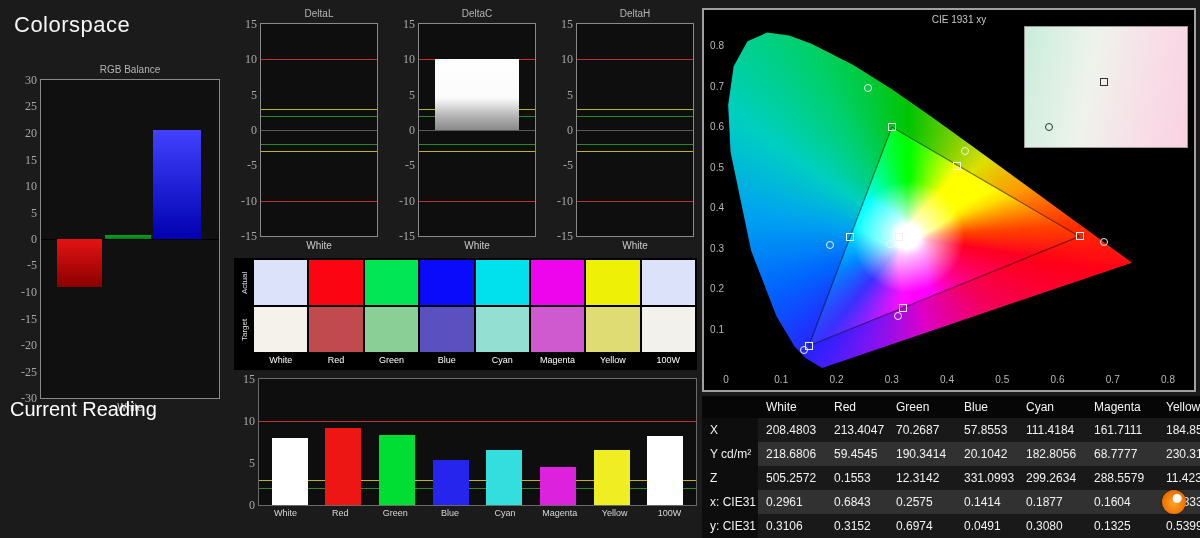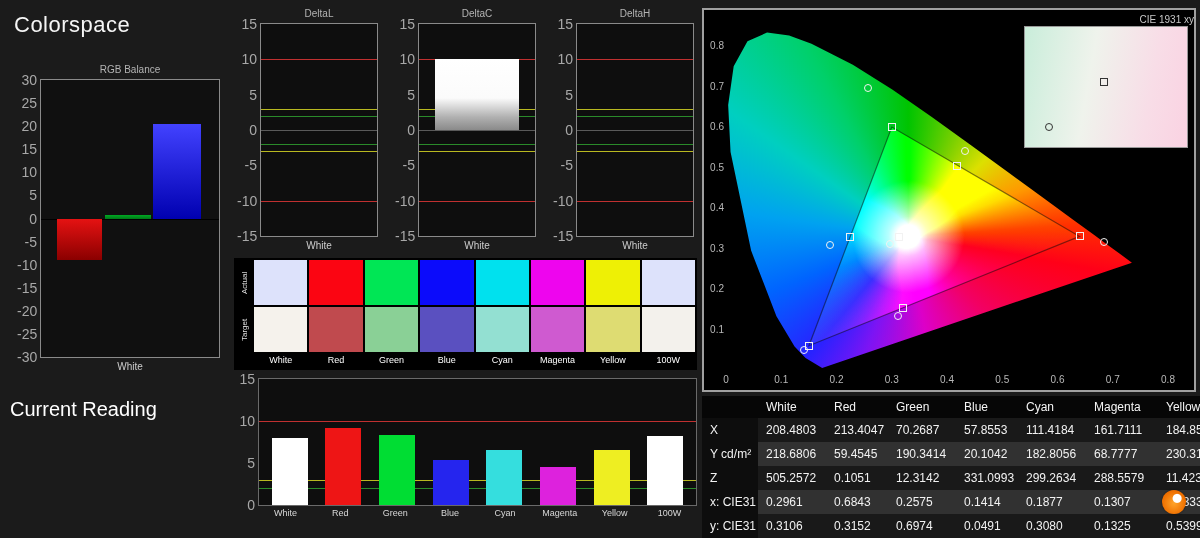--- a/index.html
+++ b/index.html
@@ -8,32 +8,32 @@
     background: #1b1b1b;
     font-family: "Liberation Sans", sans-serif;
     color: #e8e8e8;
     position: relative;
     overflow: hidden;
   }
   #root { position: absolute; inset: 0; }
 
   
   .chart-title { font-size: 10px; color: #b4b4b4; text-align: center; height: 13px; }
-  .ytick { position: absolute; left: -24px; width: 20px; text-align: right; font-size: 14px;
-           color: #a8a8a8; transform: translateY(-50%); line-height: 10px; }
+  .ytick { position: absolute; left: -24px; width: 20px; text-align: right; font-size: 12px;
+           color: #a8a8a8; transform: translateY(-50%); line-height: 10px; font-family: Liberation Serif, serif; }
   .x-label { font-size: 10px; color: #cccccc; text-align: center; margin-top: 3px; }
   .refline { position: absolute; left: 0; right: 0; height: 1px; }
   .zero { position: absolute; left: 0; right: 0; top: 50%; height: 1px; background: #5a5a5a; }
 
   
   #page-title { position: absolute; left: 14px; top: 12px; font-size: 22px; font-weight: 400;
                 color: #f5f5f5; letter-spacing: .5px; }
   #rgb-chart { position: absolute; left: 18px; top: 64px; width: 202px; }
   #rgb-chart .chart-title { margin-left: 22px; margin-bottom: 2px; }
-  #rgb-plot { position: relative; margin-left: 22px; height: 279px; border: 1px solid #8a8a8a; background: #101010; }
+  #rgb-plot { position: relative; margin-left: 22px; height: 320px; border: 1px solid #8a8a8a; background: #101010; }
   #rgb-plot .zero { background: #000; }
   .rgb-bar { position: absolute; }
   #rgb-chart .x-label { margin-left: 22px; }
 
   #current-reading { position: absolute; left: 10px; top: 398px; width: 220px; }
   #current-reading .cr-title { font-size: 20px; color: #ffffff; margin-bottom: 5px; font-weight: 400; }
   .cr-line { font-size: 16px; line-height: 28px; color: #fafafa; }
 
   
   #delta-row { position: absolute; left: 238px; top: 8px; display: flex; gap: 18px; }
@@ -61,21 +61,21 @@
   .debars { position: absolute; inset: 0; display: flex; align-items: flex-end;
             justify-content: space-around; padding: 0 4px; }
   .de-bar { width: 36px; }
   #deltae-labels { margin-left: 24px; display: flex; justify-content: space-around;
                    font-size: 9px; color: #d8d8d8; margin-top: 2px; }
   #deltae-labels div { width: 50px; text-align: center; }
 
   
   #cie-panel { position: absolute; left: 702px; top: 8px; width: 494px; height: 384px;
                background: #000; border: 2px solid #a0a0a0; }
-  #cie-title { position: absolute; top: 4px; left: 0; right: 0; text-align: right;
+  #cie-title { position: absolute; top: 4px; left: 0; right: 0; text-align: center;
                font-size: 10px; color: #c8c8c8; margin-left: 20px; }
   .cie-colors {
     background:
       radial-gradient(circle at 41.25% 60.7%, rgba(255,255,255,.95) 0%, rgba(255,255,255,.5) 6%, rgba(255,255,255,0) 17%),
       conic-gradient(from 0deg at 41.25% 60.7%,
         #00c400 0deg, #7ad000 25deg, #dce000 45deg, #ff9800 68deg, #ff3000 86deg,
         #ff0018 100deg, #f20064 135deg, #dc00c8 170deg, #7c14f4 200deg,
         #2822ff 220deg, #0064ff 248deg, #00a2f0 278deg, #00cfc0 305deg,
         #00d06a 332deg, #00c400 360deg);
   }
@@ -354,33 +354,33 @@
       <div class="td lab">Y cd/m²</div>
       <div class="td row-even">218.6806</div>
       <div class="td row-even">59.4545</div>
       <div class="td row-even">190.3414</div>
       <div class="td row-even">20.1042</div>
       <div class="td row-even">182.8056</div>
       <div class="td row-even">68.7777</div>
       <div class="td row-even">230.319</div>
       <div class="td lab">Z</div>
       <div class="td row-odd">505.2572</div>
-      <div class="td row-odd">0.1051</div>
+      <div class="td row-odd">0.1553</div>
       <div class="td row-odd">12.3142</div>
       <div class="td row-odd">331.0993</div>
       <div class="td row-odd">299.2634</div>
       <div class="td row-odd">288.5579</div>
       <div class="td row-odd">11.4230</div>
       <div class="td lab">x: CIE31</div>
       <div class="td row-even">0.2961</div>
       <div class="td row-even">0.6843</div>
       <div class="td row-even">0.2575</div>
       <div class="td row-even">0.1414</div>
       <div class="td row-even">0.1877</div>
-      <div class="td row-even">0.1307</div>
+      <div class="td row-even">0.1604</div>
       <div class="td row-even">0.4333</div>
       <div class="td lab">y: CIE31</div>
       <div class="td row-odd">0.3106</div>
       <div class="td row-odd">0.3152</div>
       <div class="td row-odd">0.6974</div>
       <div class="td row-odd">0.0491</div>
       <div class="td row-odd">0.3080</div>
       <div class="td row-odd">0.1325</div>
       <div class="td row-odd">0.5399</div>
     </div>

